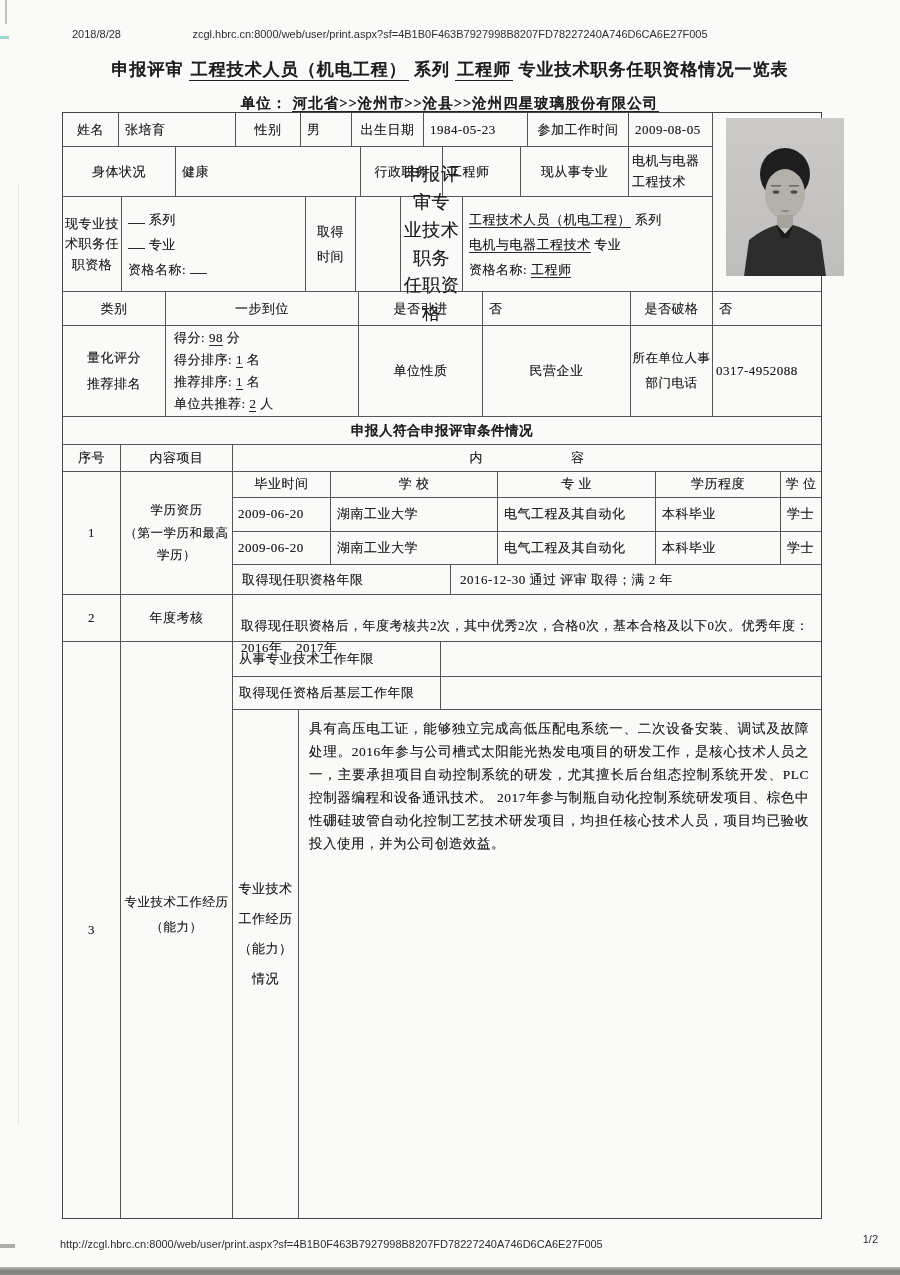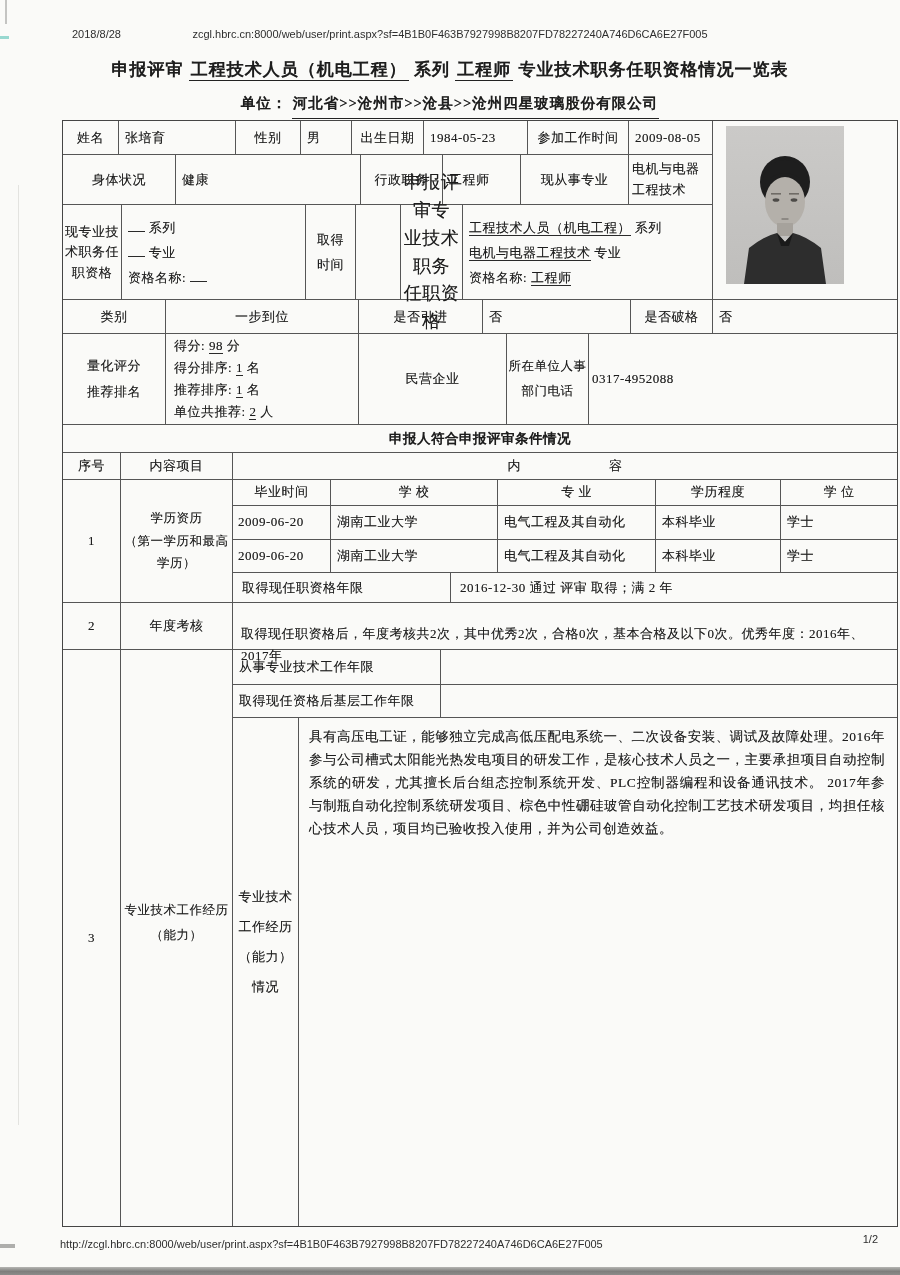--- a/index.html
+++ b/index.html
@@ -26,25 +26,25 @@
   .meta-url{display:block;text-align:center;}
   .doc-title{
     position:absolute;top:58px;left:0;width:100%;
     text-align:center;font-size:17px;font-weight:bold;letter-spacing:1px;
   }
   .doc-title .u{border-bottom:1.5px solid #222;padding:0 2px 1px;}
   .doc-unit{
     position:absolute;top:94px;left:0;width:100%;
     text-align:center;font-size:14.5px;font-weight:bold;letter-spacing:1px;
   }
-  .doc-unit .u{border-bottom:1.5px solid #222;padding:0 1px 7px;}
+  .doc-unit .u{border-bottom:1.5px solid #222;padding:0 1px 0;}
 
   
   .sheet{
-    position:absolute;left:62px;top:120px;width:836px;
+    position:absolute;left:62px;top:112px;width:760px;
     border:1.4px solid var(--line-dark);
     font-size:13px;letter-spacing:.5px;background:transparent;
   }
   .row{display:flex;border-bottom:1px solid var(--line);}
   .c{border-right:1px solid var(--line);display:flex;align-items:center;}
   .c.last{border-right:none;}
   .c.center{justify-content:center;text-align:center;}
   .c.left{justify-content:flex-start;padding-left:6px;}
   .c.colhead{justify-content:center;text-align:center;}
   .band-top{display:flex;height:179px;border-bottom:1px solid var(--line);}
@@ -233,20 +233,21 @@
       </div>
     </div>
     <div class="c" style="width:193px">
       <div class="score-lines">
         <div><span>得分: </span><span class="uval">98</span><span> 分</span></div>
         <div><span>得分排序: </span><span class="uval">1</span><span> 名</span></div>
         <div><span>推荐排序: </span><span class="uval">1</span><span> 名</span></div>
         <div><span>单位共推荐: </span><span class="uval">2</span><span> 人</span></div>
       </div>
     </div>
+    <div class="c center" style="width:124px">单位性质</div>
     <div class="c center" style="width:148px">民营企业</div>
     <div class="c center" style="width:82px">
       <div class="mlines" style="line-height:2;font-size:12.5px">
         <div>所在单位人事</div>
         <div>部门电话</div>
       </div>
     </div>
     <div class="c left last" style="flex:1;padding-left:3px">0317-4952088</div>
   </div>
 

